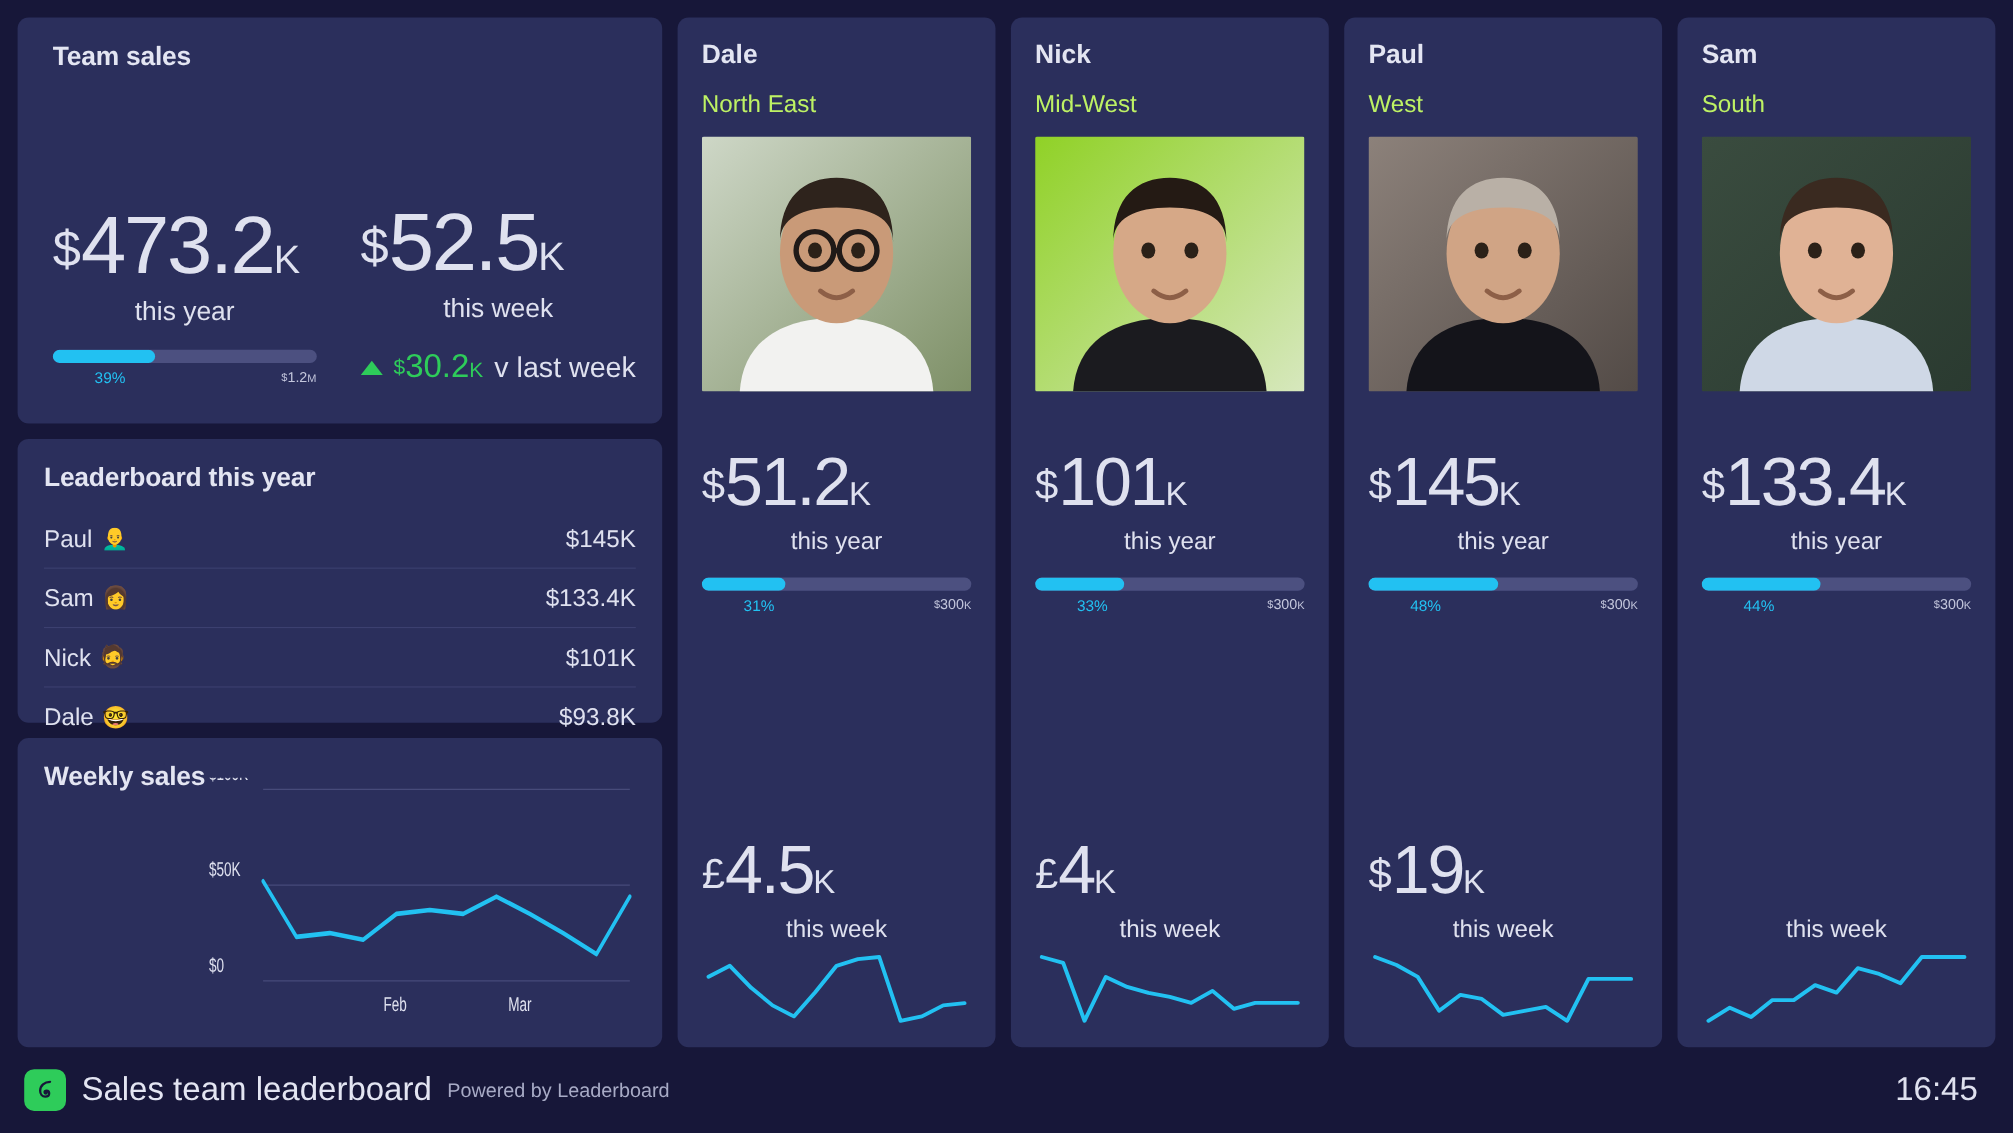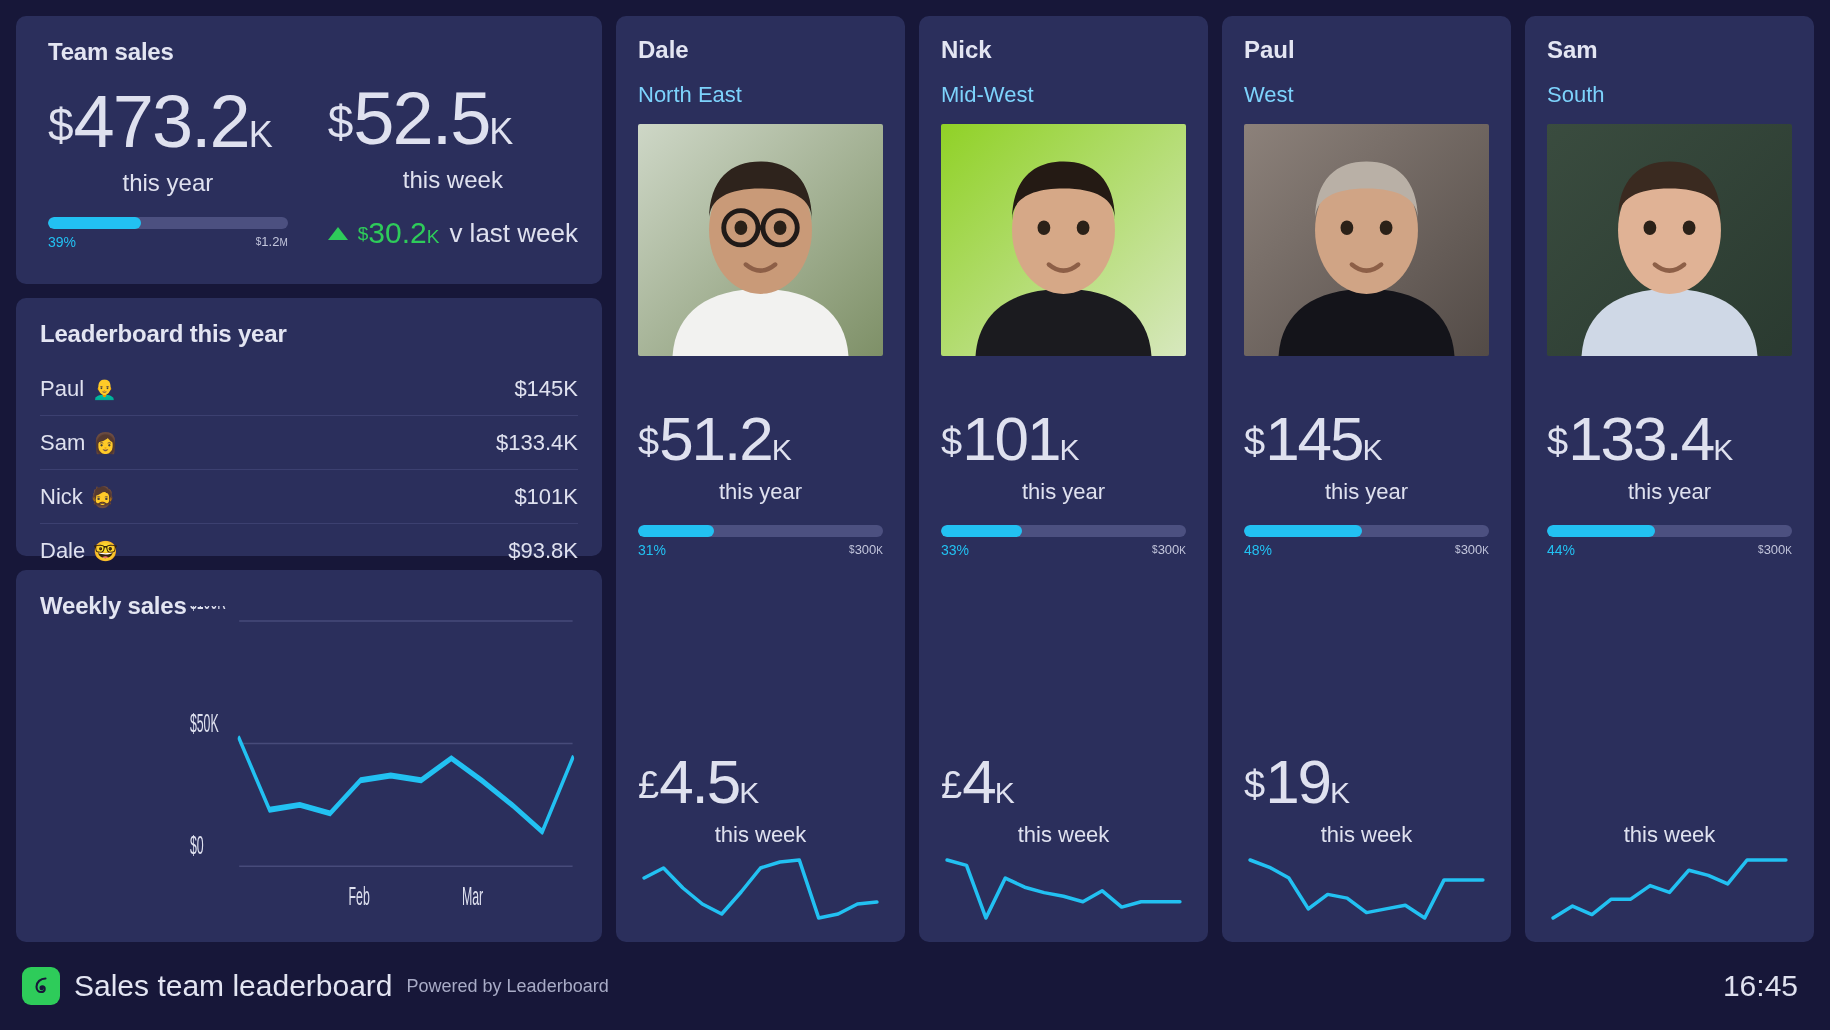--- a/index.html
+++ b/index.html
@@ -31,40 +31,40 @@
     border-radius: 10px;
     padding: 22px 24px;
     position: relative;
   }
   .card-title {
     font-size: 24px; font-weight: bold;
     color: #e3e5f2;
     letter-spacing: -0.2px;
   }
   
-  .team-sales { height: 268px; display: flex; flex-direction: column; padding-left: 32px; }
+  .team-sales { height: 369px; display: flex; flex-direction: column; padding-left: 32px; }
   .team-row { flex: 1; display: flex; align-items: flex-end; gap: 40px; padding-bottom: 12px; }
   .kpi { flex: 1; }
   .kpi-value {
     color: #dfe1ef;
     font-weight: 300;
     line-height: 0.95;
     white-space: nowrap;
   }
   .kpi-value .cur { font-size: 46px; font-weight: 400; vertical-align: 6px; }
   .kpi-value .num { font-size: 74px; letter-spacing: -2px; }
   .kpi-value .suf { font-size: 36px; font-weight: 400; }
   .kpi-label { font-size: 24px; color: #dfe1ef; margin-top: 12px; font-weight: 300; text-align: center; }
   .bar-wrap { margin-top: 20px; }
   .bar-track {
     height: 12px; border-radius: 6px; background: #4c5080; overflow: hidden;
   }
   .bar-fill { height: 100%; background: #22c1f2; border-radius: 6px; }
   .bar-foot { display: flex; justify-content: space-between; margin-top: 5px; }
-  .bar-pct { font-size: 14px; color: #22c1f2; font-weight: 500; }
+  .bar-pct { font-size: 14px; color: #22c1f2; font-weight: 500; margin-left: 38px; }
   .bar-target { font-size: 13px; color: #c3c6dc; }
   .bar-target .cur { font-size: 10px; vertical-align: 1px; }
   .bar-target .suf { font-size: 10px; }
   .delta { margin-top: 22px; display: flex; align-items: center; gap: 10px; white-space: nowrap; }
   .tri-up {
     width: 0; height: 0;
     border-left: 10px solid transparent;
     border-right: 10px solid transparent;
     border-bottom: 13px solid #2ecc5a;
   }
@@ -95,21 +95,21 @@
   
   .people { flex: 1; display: flex; gap: 14px; }
   .person {
     flex: 1;
     background: #2b2f5c;
     border-radius: 10px;
     padding: 20px 22px 18px 22px;
     display: flex; flex-direction: column;
   }
   .p-name { font-size: 24px; font-weight: bold; color: #e3e5f2; }
-  .p-region { font-size: 22px; font-weight: 300; color: #7dd3fc; margin-top: 18px; }
+  .p-region { font-size: 22px; font-weight: 300; color: #bef264; margin-top: 18px; }
   .photo {
     margin-top: 16px;
     width: 100%; height: 232px;
     border-radius: 2px;
     overflow: hidden;
     position: relative;
   }
   .photo svg { width: 100%; height: 100%; display: block; }
   .p-year { margin-top: 54px; }
   .p-year .kpi-value .cur { font-size: 38px; vertical-align: 5px; }
@@ -119,21 +119,21 @@
   .p-week { margin-top: auto; }
   .p-week .kpi-value .cur { font-size: 38px; vertical-align: 5px; }
   .p-week .kpi-value .num { font-size: 62px; }
   .p-week .kpi-value .suf { font-size: 30px; }
   .p-week .kpi-label { font-size: 22px; margin-top: 10px; }
   .spark { height: 70px; margin-top: 6px; }
   .spark svg { width: 100%; height: 100%; display: block; }
   .spark path { fill: none; stroke: #22c1f2; stroke-width: 3.5; stroke-linejoin: round; stroke-linecap: round; }
   
   .footer {
-    height: 88px;
+    height: 78px;
     display: flex; align-items: center;
     padding: 0 6px;
     gap: 14px;
   }
   .logo {
     width: 38px; height: 38px;
     background: #2ecc5a;
     border-radius: 9px;
     display: flex; align-items: center; justify-content: center;
     flex: none;

